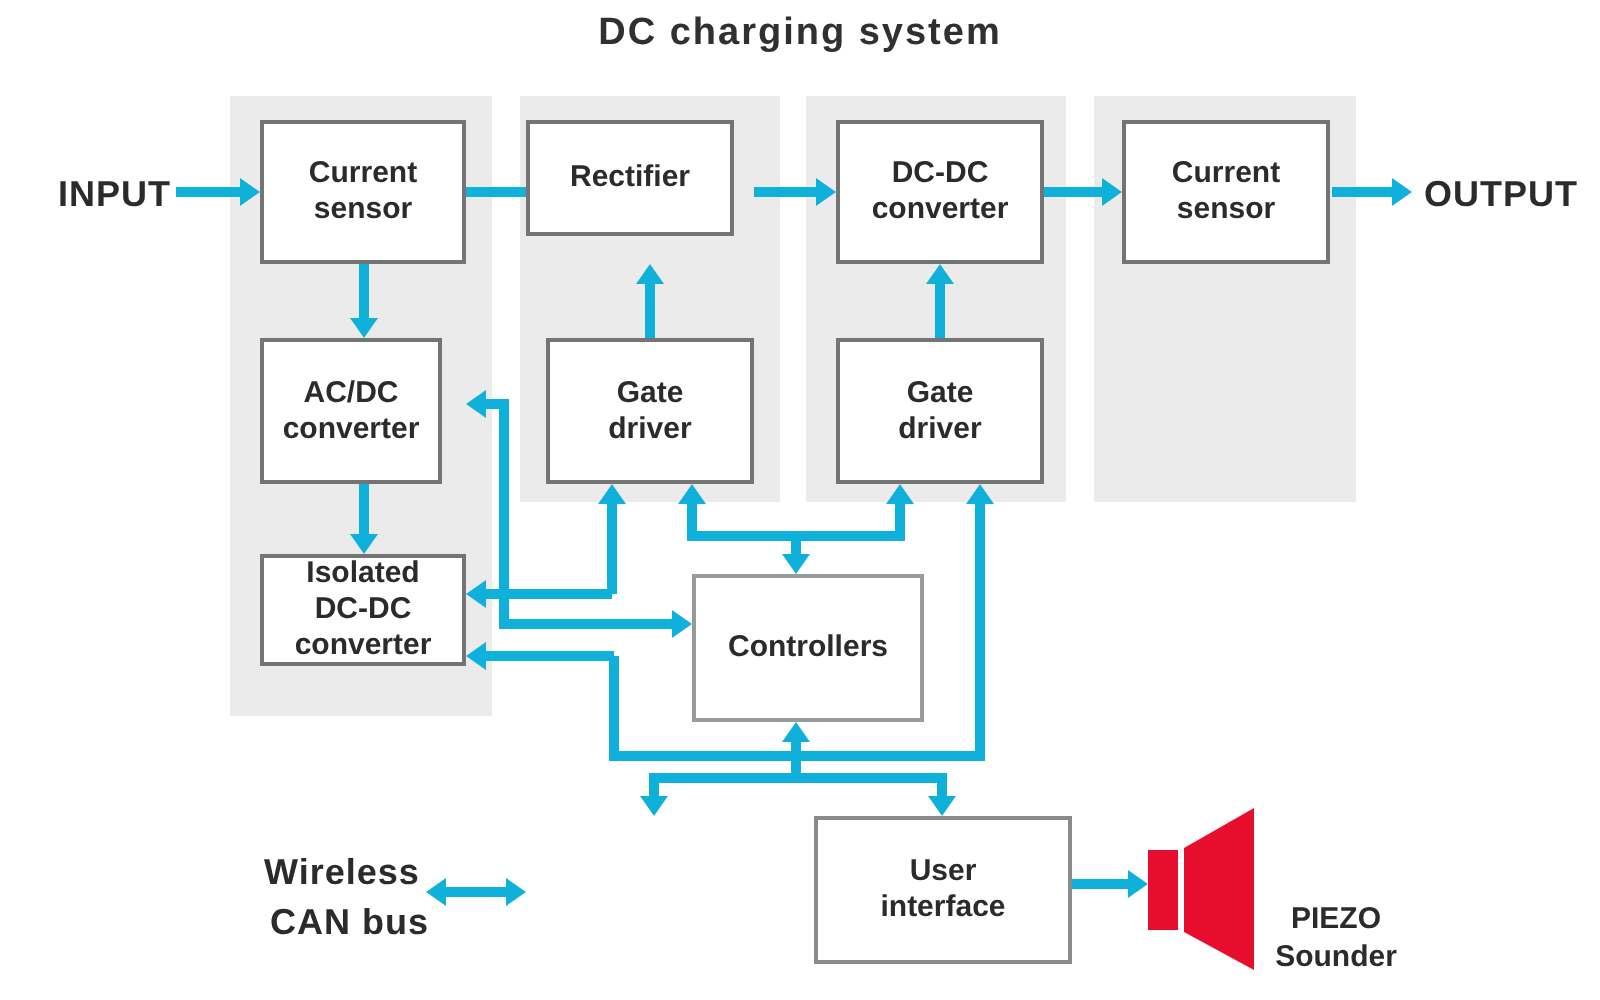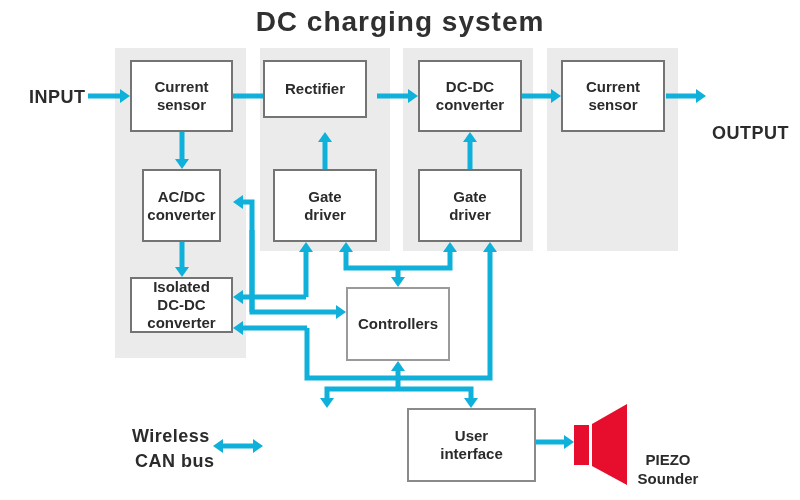--- a/index.html
+++ b/index.html
@@ -2,21 +2,21 @@
 <html><head>
 <meta charset="utf-8">
 <style>
   html,body{margin:0;padding:0;background:#ffffff;}
   .stage{
     position:relative;width:800px;height:500px;background:#ffffff;overflow:hidden;
     font-family:"Liberation Sans",sans-serif;color:#2b2b2b;
   }
   .title{
     position:absolute;top:6px;left:0;width:800px;text-align:center;
-    font-size:28px;font-weight:bold;letter-spacing:1px;color:#303030;
+    font-size:19px;font-weight:bold;letter-spacing:1px;color:#303030;
   }
   .panel{position:absolute;background:#ebebeb;}
   .wires{position:absolute;left:0;top:0;pointer-events:none;}
   .box{
     position:absolute;background:#ffffff;border:2px solid #747474;box-sizing:border-box;
     display:flex;flex-direction:column;align-items:center;justify-content:center;
     text-align:center;font-weight:bold;font-size:15px;line-height:18px;
   }
   .box.light{border-color:#9a9a9a;}
   .box.mid{border-color:#8a8a8a;}
@@ -98,50 +98,50 @@
   </div>
   <div class="box" style="left:418px;top:60px;width:104px;height:72px;">
     <span>DC-DC</span>
     <span>converter</span>
   </div>
   <div class="box" style="left:561px;top:60px;width:104px;height:72px;">
     <span>Current</span>
     <span>sensor</span>
   </div>
 
-  <div class="box" style="left:142px;top:169px;width:79px;height:73px;">
+  <div class="box" style="left:130px;top:169px;width:91px;height:73px;">
     <span>AC/DC</span>
     <span>converter</span>
   </div>
   <div class="box" style="left:273px;top:169px;width:104px;height:73px;">
     <span>Gate</span>
     <span>driver</span>
   </div>
   <div class="box" style="left:418px;top:169px;width:104px;height:73px;">
     <span>Gate</span>
     <span>driver</span>
   </div>
 
   <div class="box" style="left:130px;top:277px;width:103px;height:56px;">
     <span>Isolated</span>
     <span>DC-DC</span>
     <span>converter</span>
   </div>
 
-  <div class="box light" style="left:346px;top:287px;width:104px;height:74px;">
+  <div class="box light" style="left:346px;top:287px;width:116px;height:74px;">
     <span>Controllers</span>
   </div>
 
   <div class="box mid" style="left:407px;top:408px;width:129px;height:74px;">
     <span>User</span>
     <span>interface</span>
   </div>
 
   <div class="edge-label" style="left:29px;top:87px;">INPUT</div>
-  <div class="edge-label" style="left:712px;top:87px;margin-top:36px;">OUTPUT</div>
+  <div class="edge-label" style="left:712px;top:87px;">OUTPUT</div>
   <div class="edge-label" style="left:132px;top:426px;">Wireless</div>
   <div class="edge-label" style="left:135px;top:451px;">CAN bus</div>
 
   <div class="piezo-label">
     <span>PIEZO</span>
     <span>Sounder</span>
   </div>
 
 </div>
 

